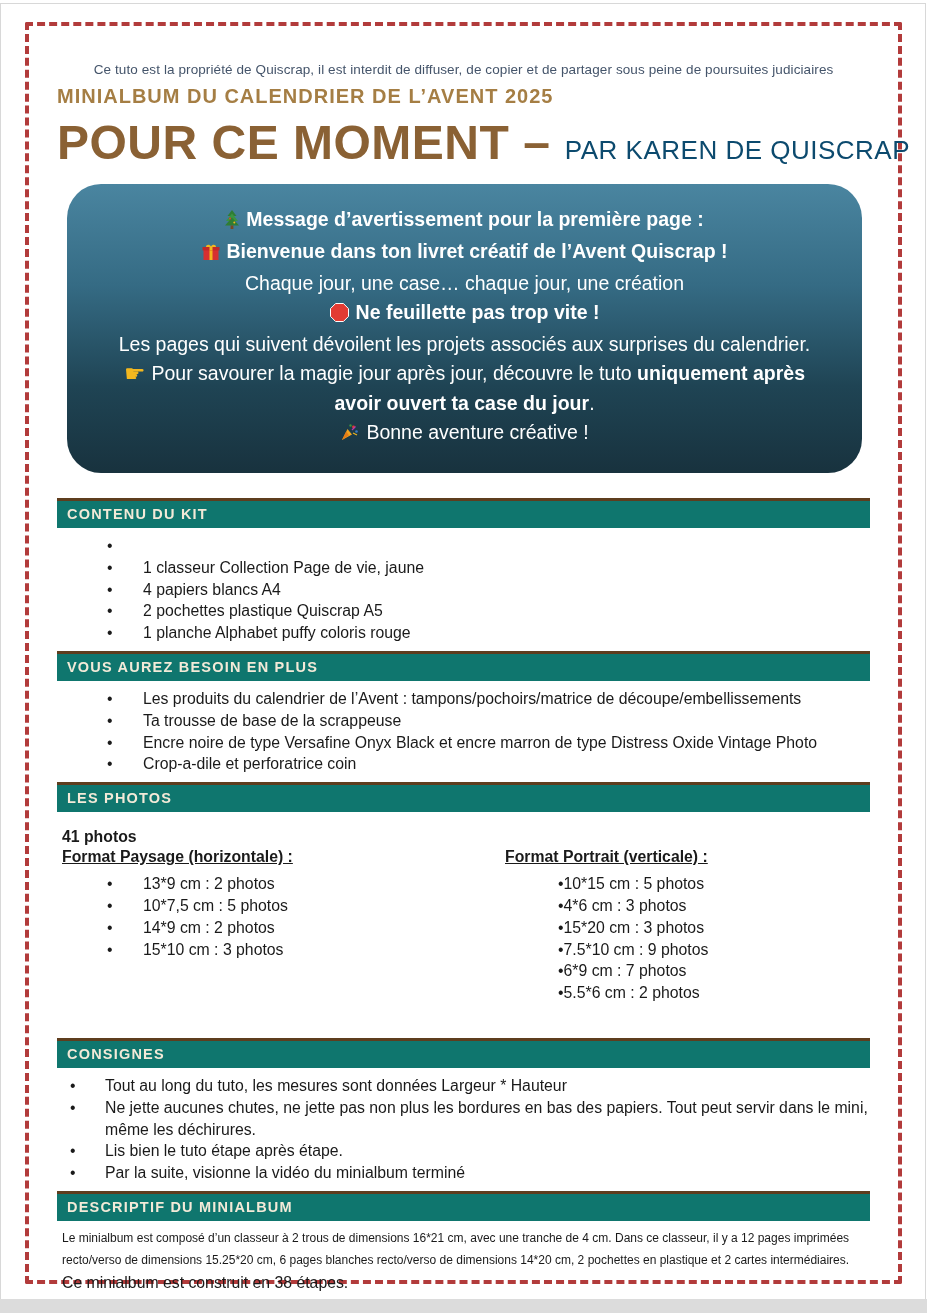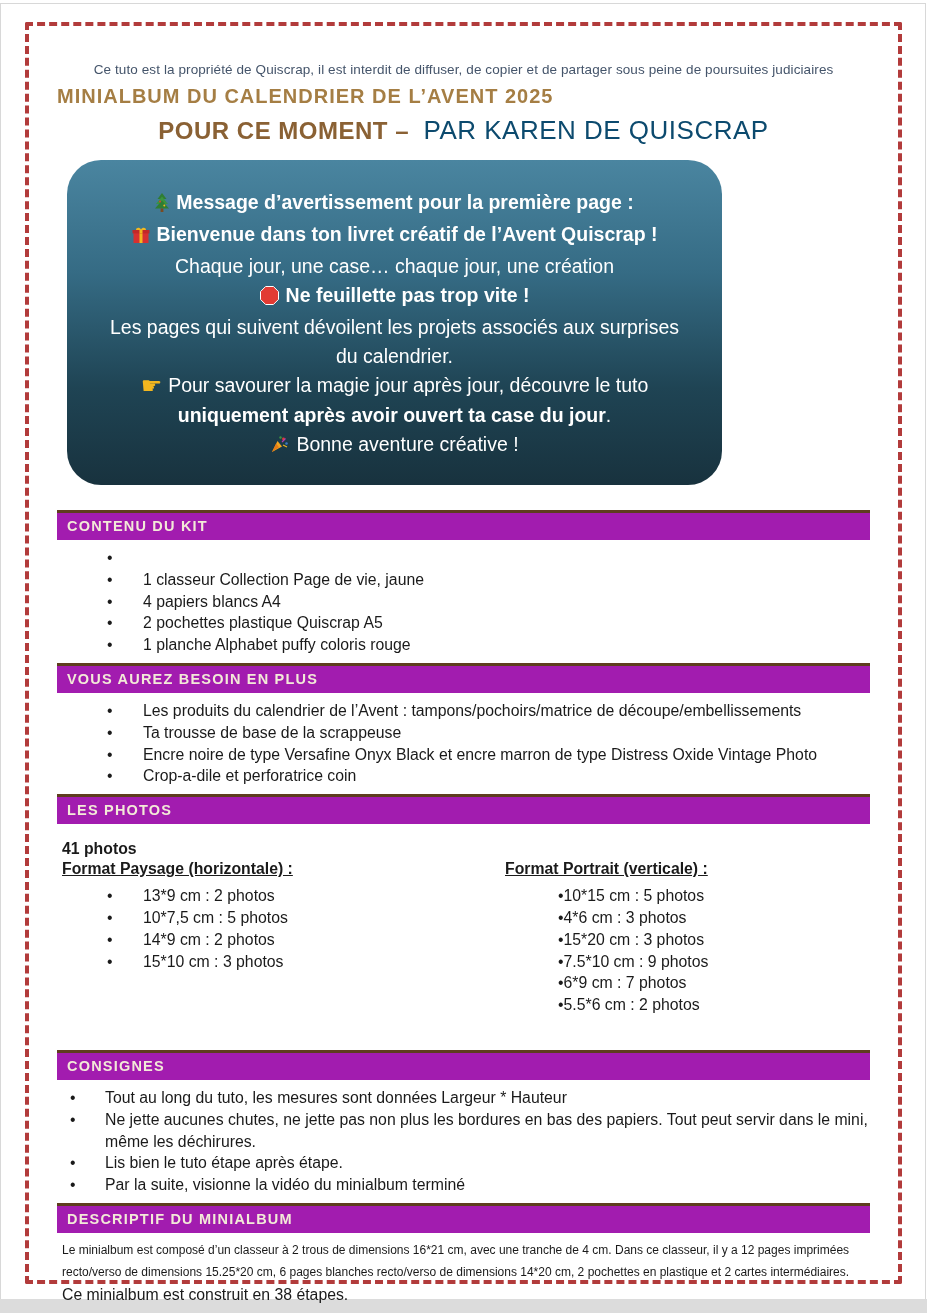--- a/index.html
+++ b/index.html
@@ -20,36 +20,36 @@
   }
   .content{position:absolute;left:57px;top:22px;width:813px;}
 
   .disclaimer{
     margin-top:40px;text-align:center;font-size:13.5px;color:#44546a;letter-spacing:.1px;
   }
   .title{
     margin:8px 0 0 0;font-size:20px;font-weight:700;color:#a57e44;letter-spacing:1px;
   }
   .subtitle{margin-top:7px;text-align:center;white-space:nowrap;}
-  .subtitle-main{font-size:24px;font-weight:bold;color:#8a6134;letter-spacing:.5px;}
+  .subtitle-main{font-size:48px;font-weight:bold;color:#8a6134;letter-spacing:.5px;}
   .subtitle-by{font-size:26px;font-weight:400;color:#0c4a6e;letter-spacing:.5px;margin-left:10px;}
 
   .notice-box{
-    margin:14px 0 0 10px;width:655px;box-sizing:border-box;
-    padding:28px 34px 23px;border-radius:34px;
+    margin:14px 0 0 10px;width:795px;box-sizing:border-box;
+    padding:21px 34px 23px;border-radius:34px;
     background:linear-gradient(to bottom,#4a85a0 0%,#356b84 35%,#1f4454 70%,#18323e 100%);
     color:#ffffff;text-align:center;font-size:19.5px;line-height:29px;
   }
   .notice-line{min-height:29px;}
   .notice-line .ic{display:inline-block;vertical-align:-3px;margin-right:7px;}
   .bold{font-weight:bold;}
   .hand-glyph{color:#f2b71f;font-size:24px;vertical-align:-2px;margin-right:6px;font-family:"DejaVu Sans",sans-serif;}
 
   .section-bar{
-    background:#a21caf;border-top:3px solid #5e3d1e;color:#f3ead8;
+    background:#0f766e;border-top:3px solid #5e3d1e;color:#f3ead8;
     font-size:14.5px;font-weight:bold;letter-spacing:1.2px;
     padding:5px 10px 6px;box-sizing:border-box;
   }
   .mt-big{margin-top:25px;}
   .mt-mid{margin-top:27px;}
   .mt-none{margin-top:0;}
 
   .list{margin:7px 0;}
   .bullet-row{display:flex;font-size:15.8px;line-height:21.8px;}
   .bullet{flex:0 0 auto;}

